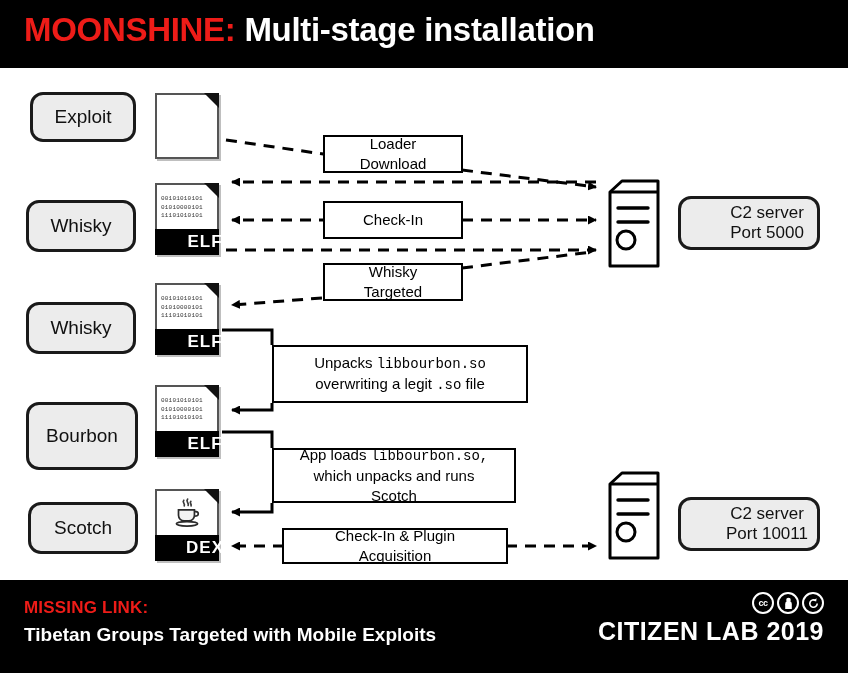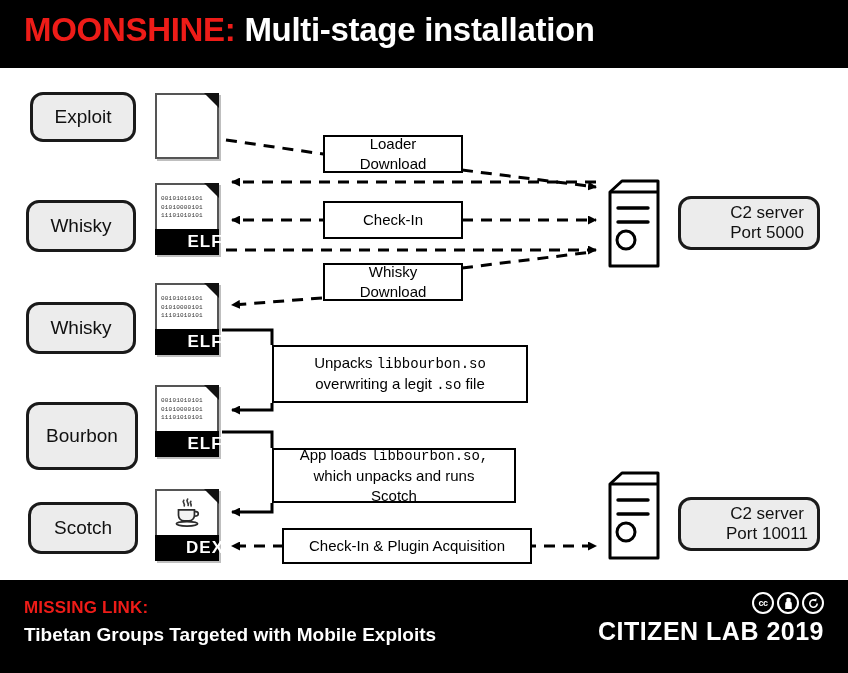--- a/index.html
+++ b/index.html
@@ -204,38 +204,38 @@
 
   <div class="msgbox" style="left:323px;top:135px;width:140px;height:38px;">
     <span>Loader Download</span>
   </div>
 
   <div class="msgbox" style="left:323px;top:201px;width:140px;height:38px;">
     <span>Check-In</span>
   </div>
 
   <div class="msgbox" style="left:323px;top:263px;width:140px;height:38px;">
-    <span>Whisky Download</span>
+    <span>Whisky Targeted</span>
   </div>
 
   <div class="msgbox" style="left:272px;top:345px;width:256px;height:58px;">
     <span>
       <span>Unpacks </span><code>libbourbon.so</code><br>
       <span>overwriting a legit </span><code>.so</code><span> file</span>
     </span>
   </div>
 
   <div class="msgbox" style="left:272px;top:448px;width:244px;height:55px;justify-content:center;">
     <span>
       <span>App loads </span><code>libbourbon.so,</code><br>
       <span>which unpacks and runs Scotch</span>
     </span>
   </div>
 
-  <div class="msgbox" style="left:282px;top:528px;width:250px;height:36px;">
+  <div class="msgbox" style="left:282px;top:528px;width:226px;height:36px;">
     <span>Check-In &amp; Plugin Acquisition</span>
   </div>
 
   <div class="bar" id="footer-bar"></div>
   <div id="footer-kicker">MISSING LINK:</div>
   <div id="footer-sub">Tibetan Groups Targeted with Mobile Exploits</div>
   <div id="cc-badges">
     <div class="cc-badge cc-txt">cc</div>
     <div class="cc-badge">
       <svg width="11" height="13" viewBox="0 0 11 13">

